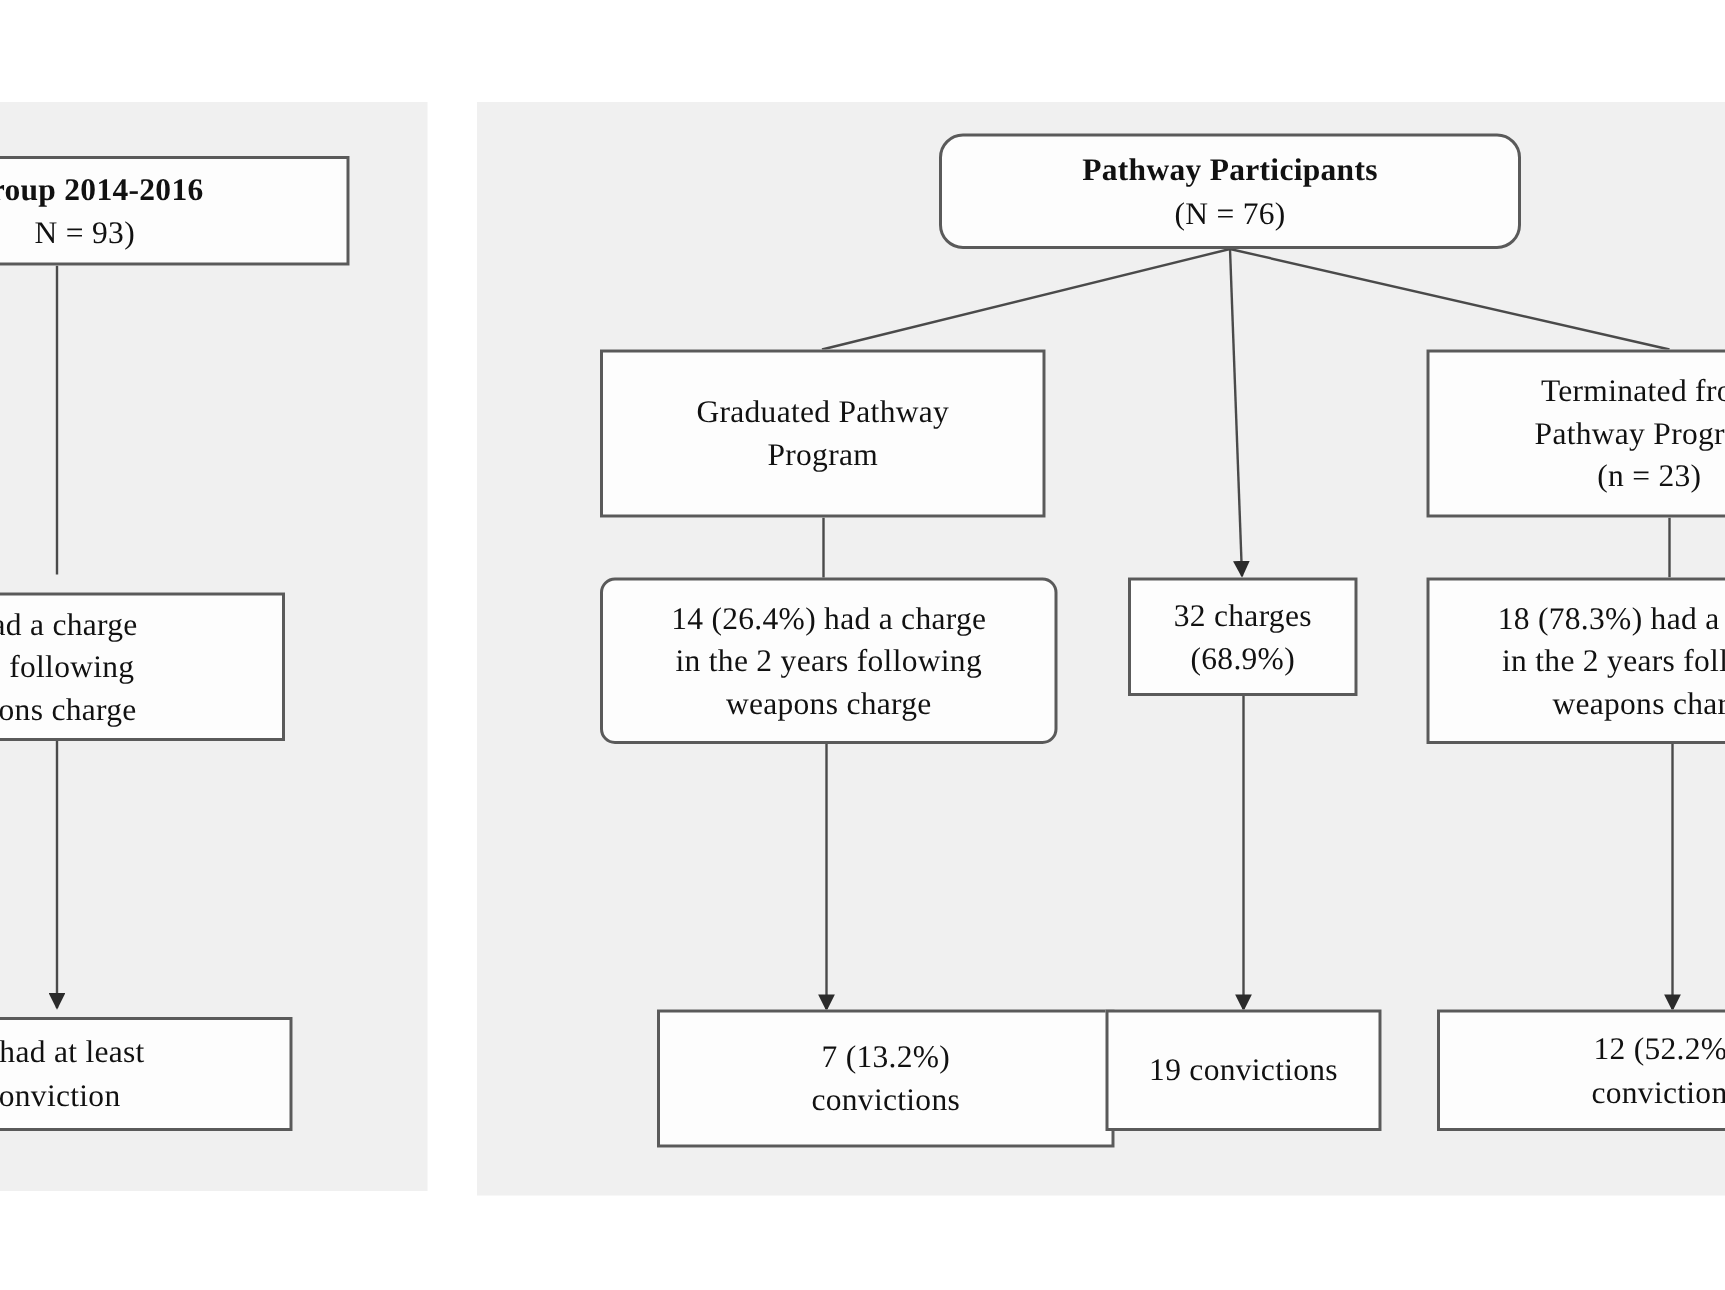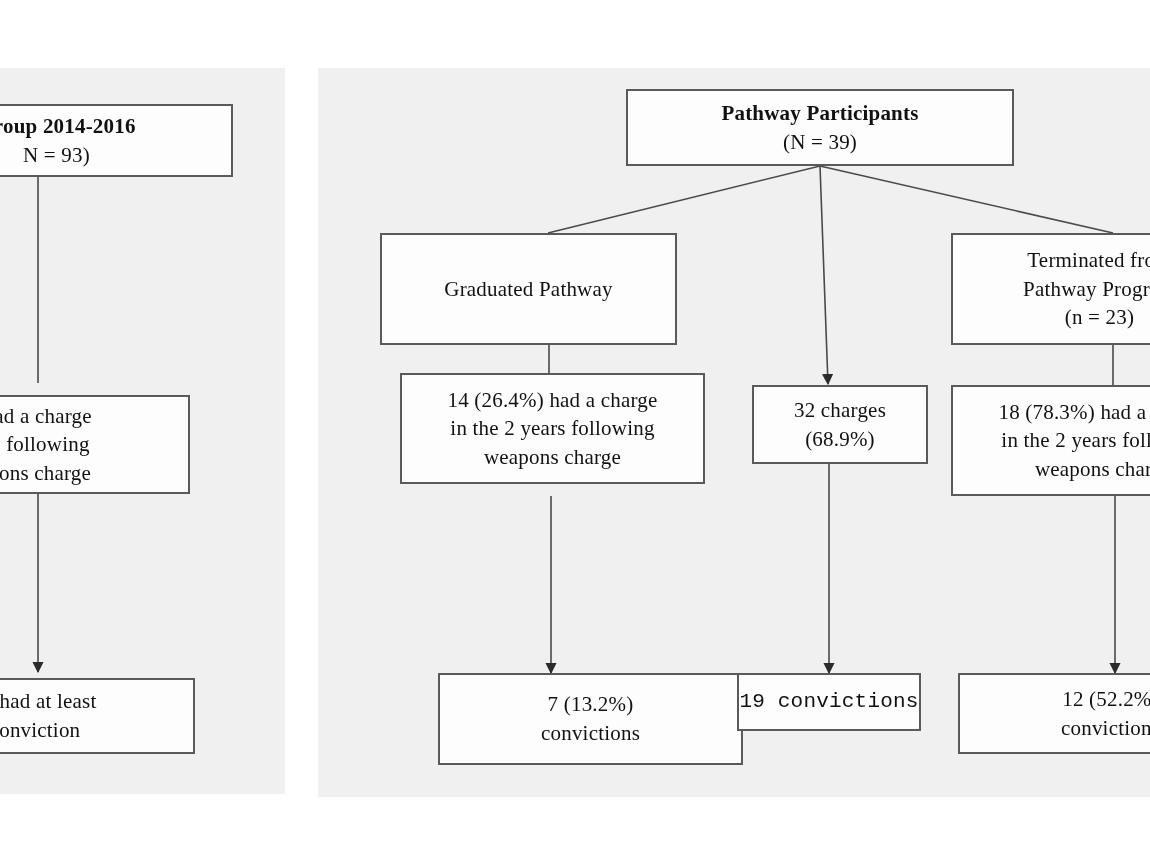--- a/index.html
+++ b/index.html
@@ -87,56 +87,57 @@
     </span>
   </div>
 
   <div class="box" style="left:-140px;top:678px;width:335px;height:76px;">
     <span class="inner">
       <span class="ln">9%) had at least</span>
       <span class="ln">e conviction</span>
     </span>
   </div>
 
-  <div class="box bold" style="left:626px;top:89px;width:388px;height:77px;">
+  <div class="box bold" style="left:626px;top:89px;width:388px;height:77px;border-radius:16px;">
     <span class="inner">
       <span class="ln">Pathway Participants</span>
-      <span class="ln reg">(N = 39)</span>
+      <span class="ln reg">(N = 76)</span>
     </span>
   </div>
 
-  <div class="box" style="left:380px;top:233px;width:297px;height:112px;">
+  <div class="box" style="left:400px;top:233px;width:297px;height:112px;">
     <span class="inner">
       <span class="ln">Graduated Pathway</span>
+      <span class="ln">Program</span>
     </span>
   </div>
 
-  <div class="box" style="left:400px;top:373px;width:305px;height:111px;">
+  <div class="box" style="left:400px;top:385px;width:305px;height:111px;border-radius:10px;">
     <span class="inner">
       <span class="ln">14 (26.4%) had a charge</span>
       <span class="ln">in the 2 years following</span>
       <span class="ln">weapons  charge</span>
     </span>
   </div>
 
   <div class="box" style="left:400px;top:673px;width:305px;height:92px;margin-left:38px;">
     <span class="inner">
       <span class="ln">7 (13.2%)</span>
       <span class="ln">convictions</span>
     </span>
   </div>
 
-  <div class="box" style="left:752px;top:385px;width:176px;height:79px;">
+  <div class="box" style="left:752px;top:385px;width:153px;height:79px;">
     <span class="inner">
       <span class="ln">32 charges</span>
       <span class="ln">(68.9%)</span>
     </span>
   </div>
 
-  <div class="box" style="left:737px;top:673px;width:184px;height:58px;font-family:Liberation Mono, monospace;">
+  <div class="box" style="left:737px;top:673px;width:184px;height:81px;">
     <span class="inner">
       <span class="ln">19 convictions</span>
     </span>
   </div>
 
   <div class="box" style="left:951px;top:233px;width:297px;height:112px;">
     <span class="inner">
       <span class="ln">Terminated from</span>
       <span class="ln">Pathway Program</span>
       <span class="ln">(n = 23)</span>

